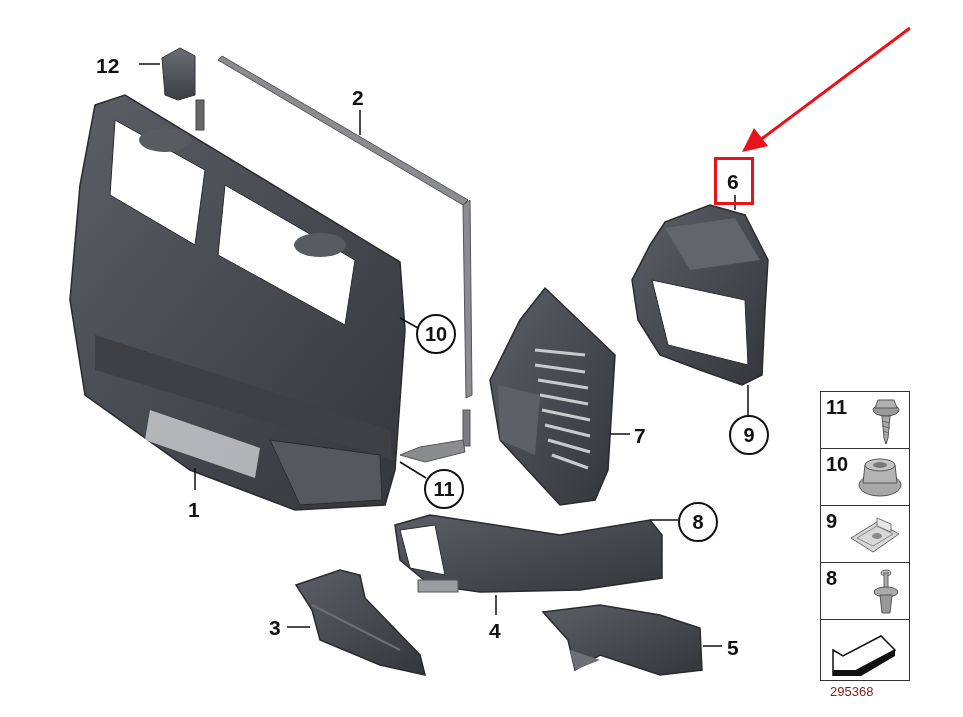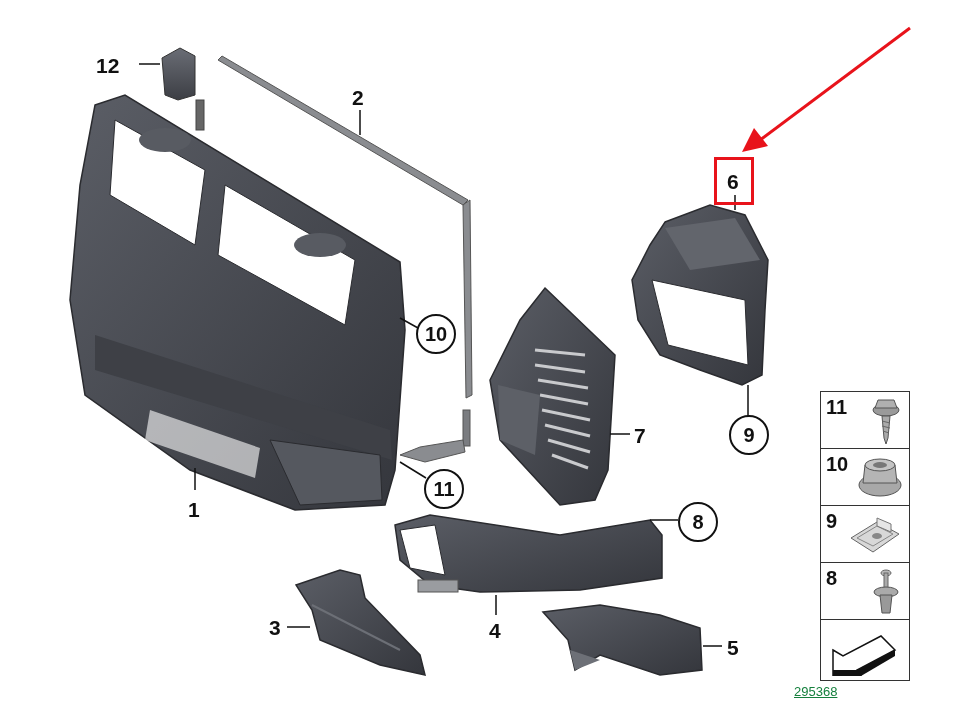--- a/index.html
+++ b/index.html
@@ -6,21 +6,21 @@
   body { width: 963px; height: 717px; position: relative; overflow: hidden; font-family: "Liberation Sans", sans-serif; }
   #diagram { position: absolute; left: 0; top: 0; width: 963px; height: 717px; }
   .label { position: absolute; font-family: "Liberation Sans", sans-serif; font-weight: bold; font-size: 21px; color: #111; line-height: 1; }
   .circle { position: absolute; width: 40px; height: 40px; border: 2px solid #111; border-radius: 50%; box-sizing: border-box; background: #fff; display: flex; align-items: center; justify-content: center; font-weight: bold; font-size: 20px; color: #111; }
   .highlight-box { position: absolute; border: 3px solid #e8131b; box-sizing: border-box; }
   .legend { position: absolute; left: 820px; top: 391px; width: 90px; }
   .legend-cell { position: relative; height: 57px; border: 1px solid #333; border-bottom: none; box-sizing: border-box; background: #fff; }
   .legend-cell:last-child { border-bottom: 1px solid #333; }
   .legend-num { position: absolute; left: 5px; top: 4px; font-weight: bold; font-size: 20px; color: #111; }
   .legend-icon { position: absolute; right: 6px; top: 4px; }
-  .diagram-id { position: absolute; left: 794px; top: 684px; font-size: 13px; color: #15803d; text-decoration: underline; }
+  .diagram-id { position: absolute; left: 830px; top: 684px; font-size: 13px; color: #7f1d1d; }
 </style>
 </head>
 <body>
 
 <svg id="diagram" viewBox="0 0 963 717" xmlns="http://www.w3.org/2000/svg">
   <defs>
     <linearGradient id="gDark" x1="0" y1="0" x2="1" y2="1">
       <stop offset="0" stop-color="#5b5e66"></stop>
       <stop offset="1" stop-color="#34363c"></stop>
     </linearGradient>

